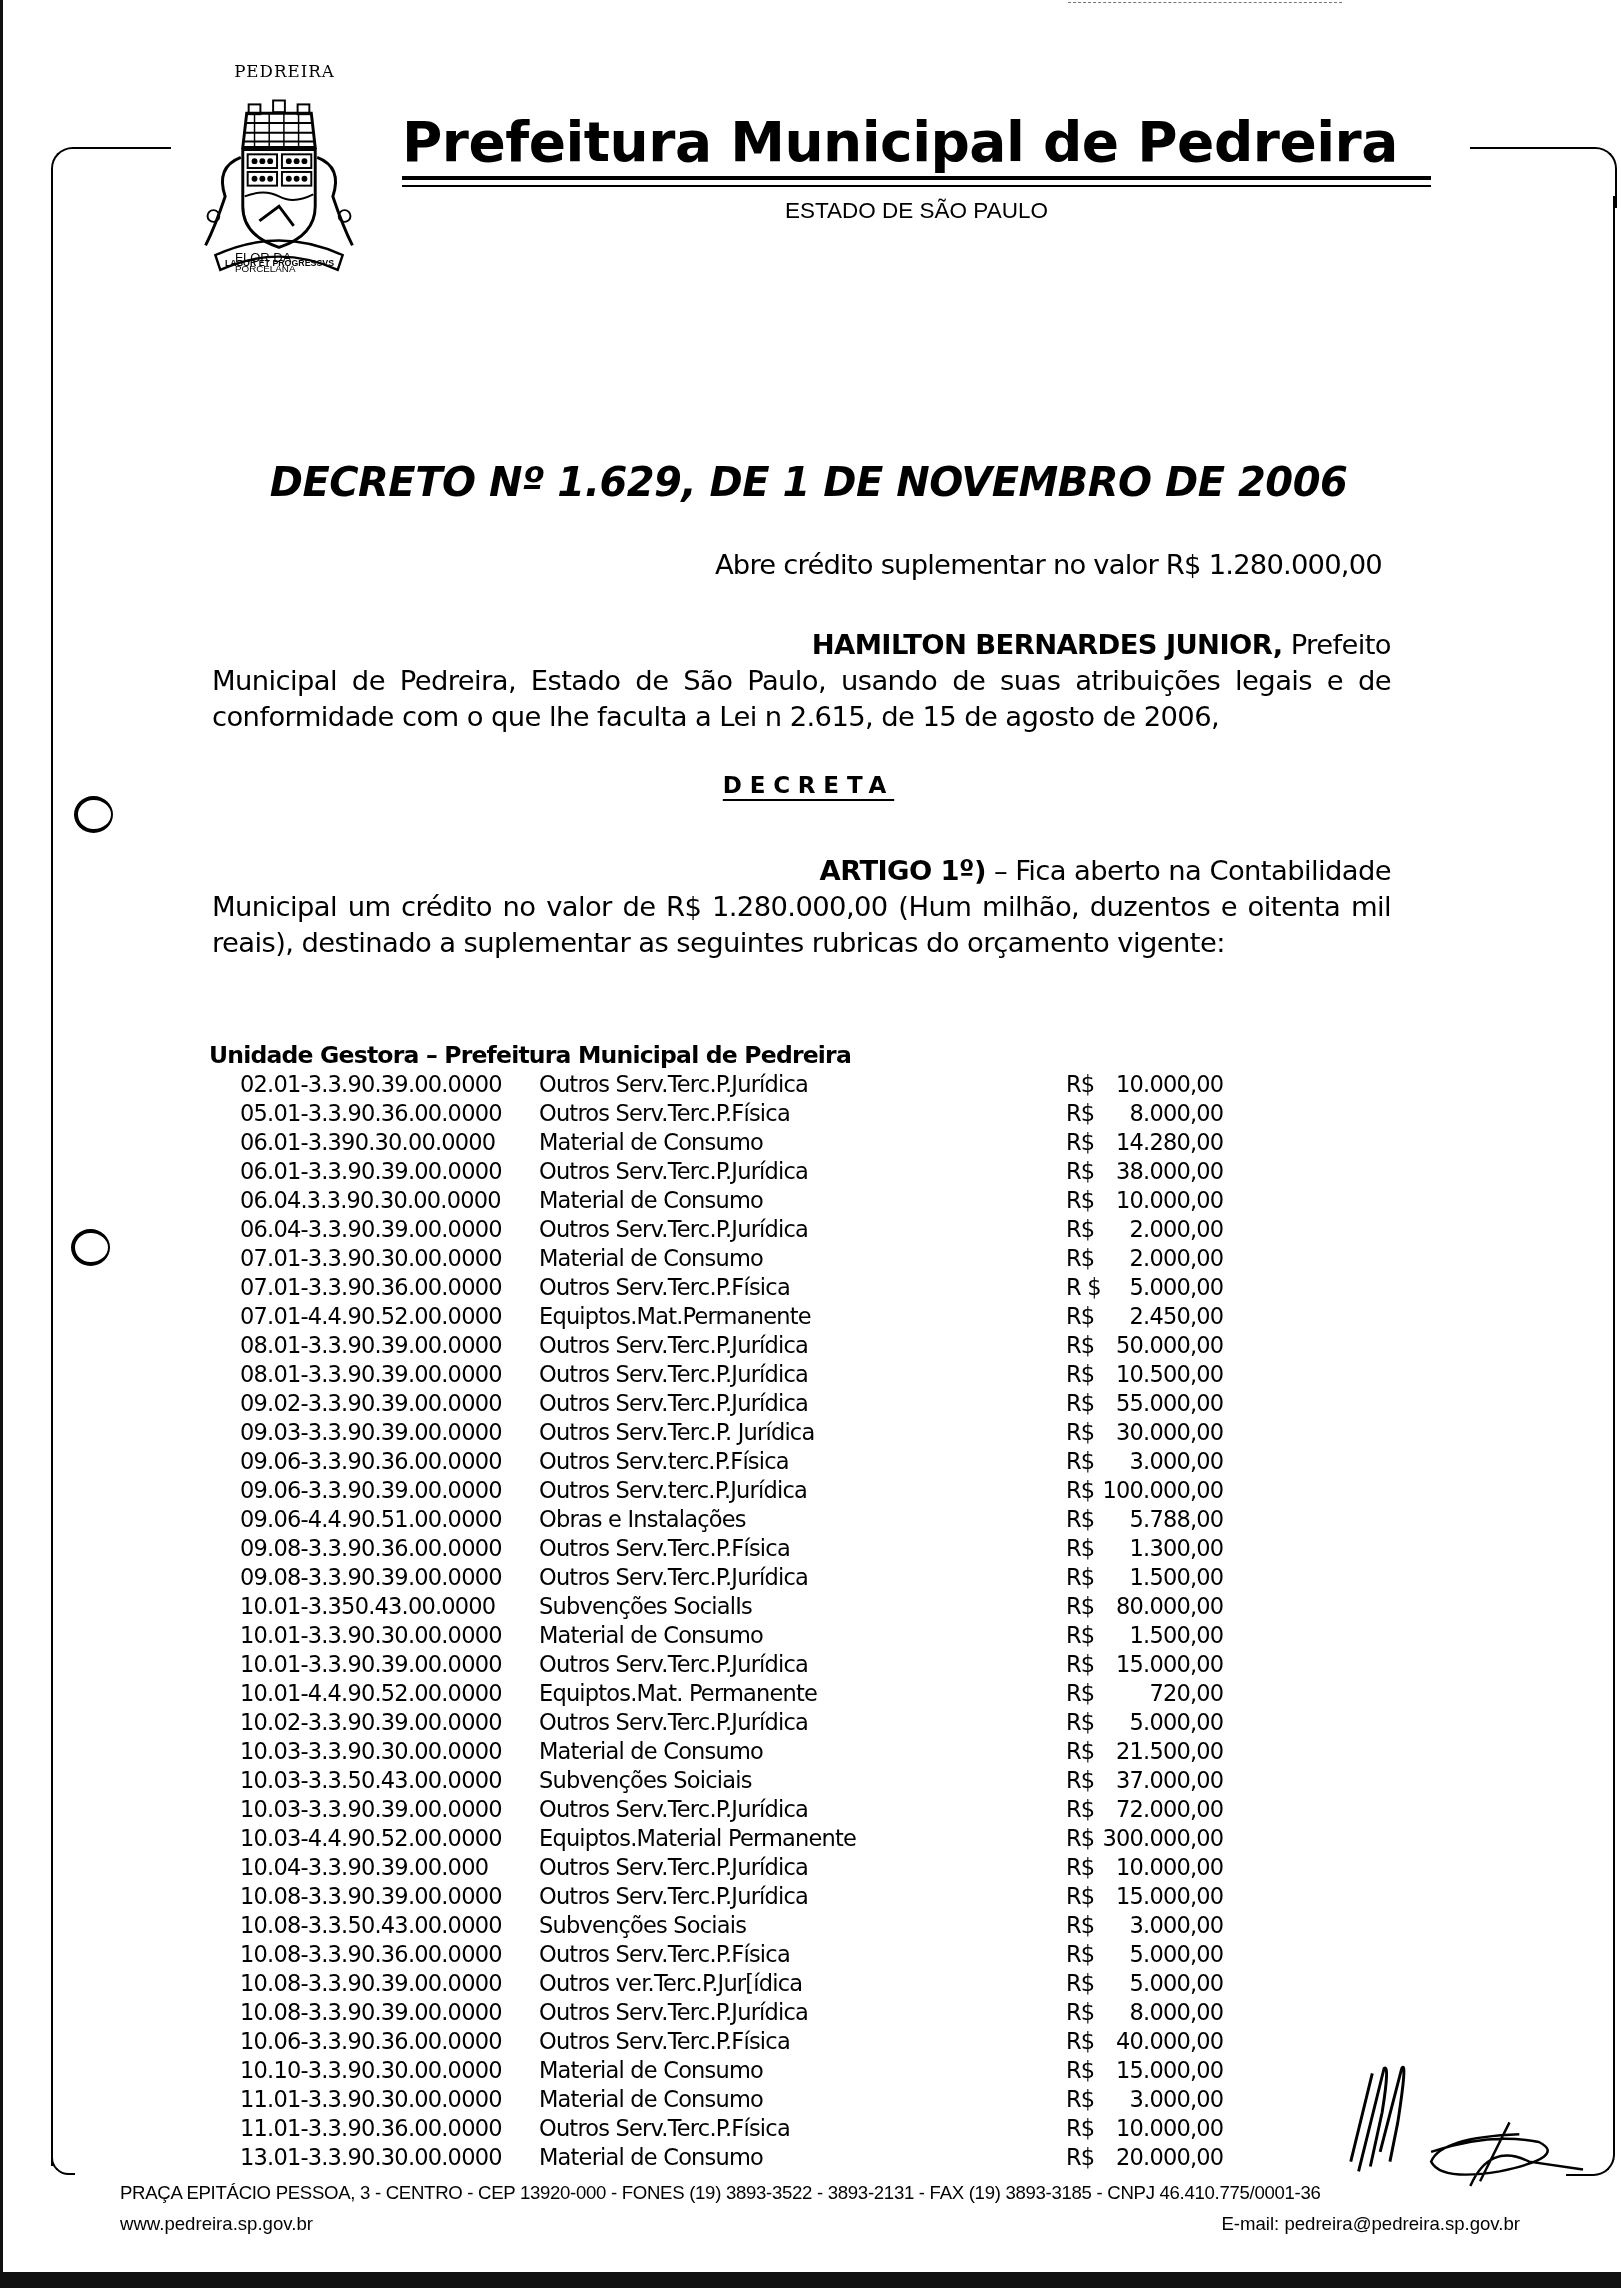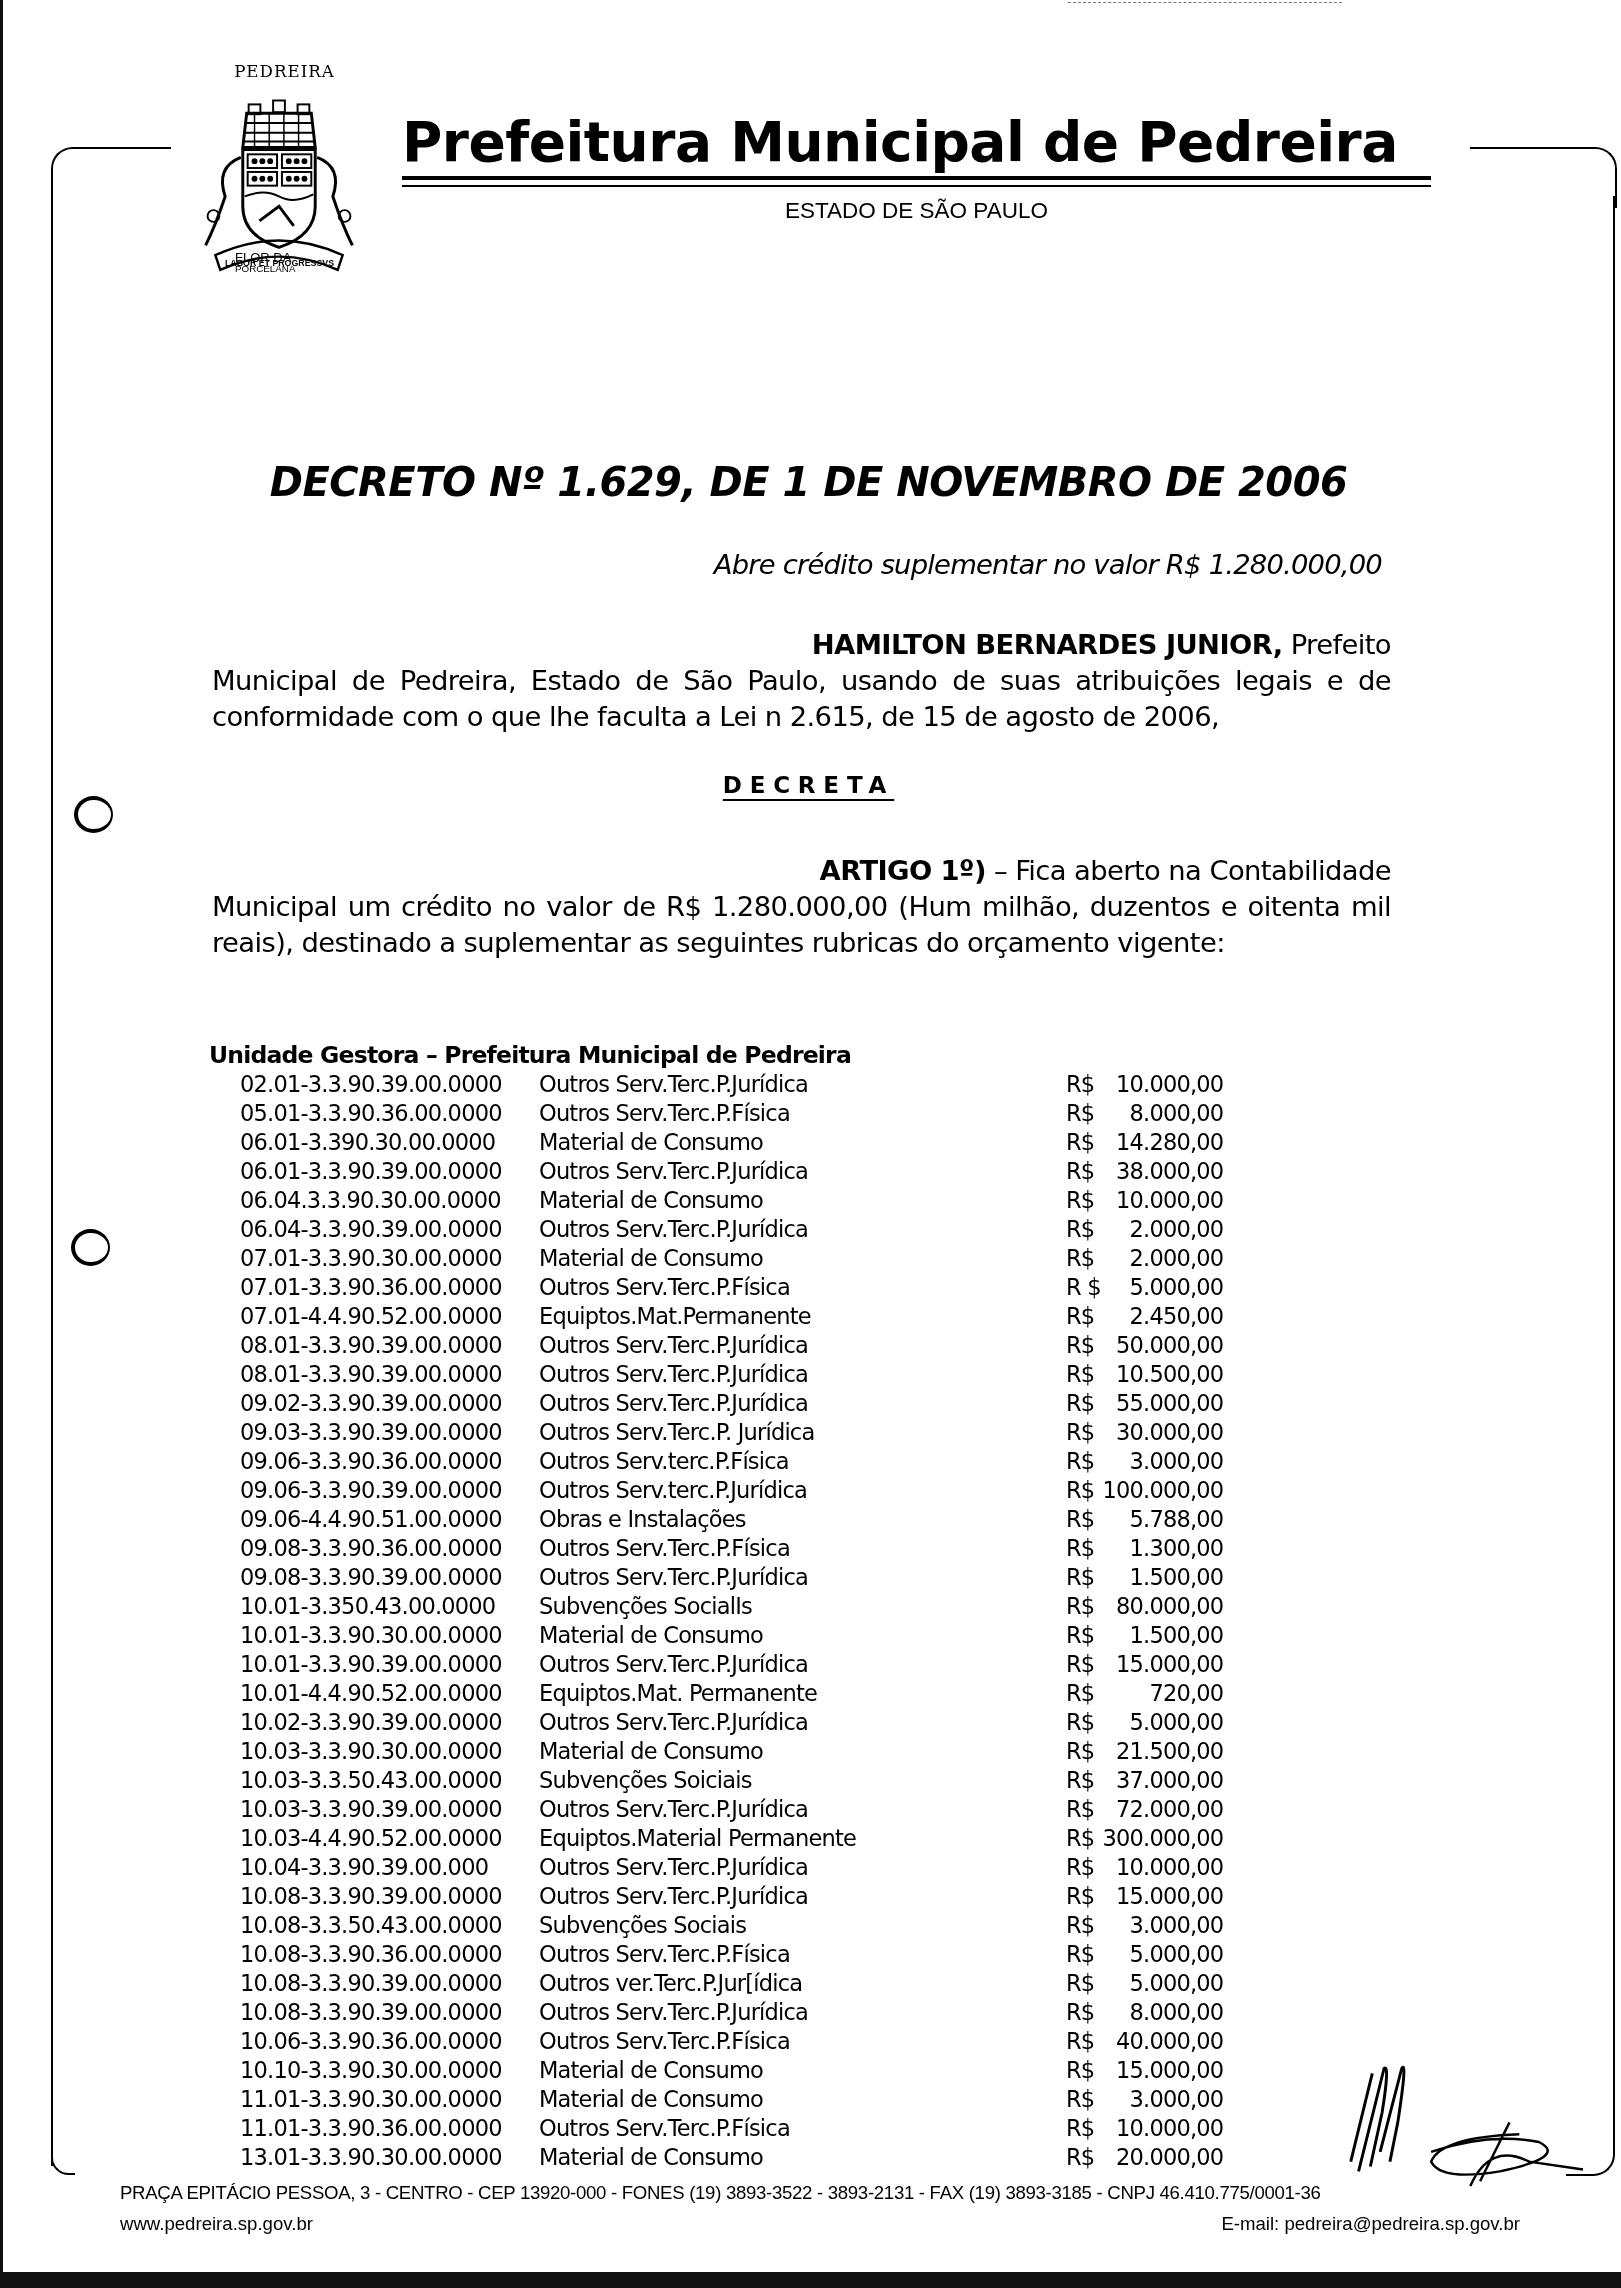--- a/index.html
+++ b/index.html
@@ -23,21 +23,21 @@
   .crest-motto { left:201px; top:218px; width:157px; font-size:8.8px; font-weight:bold; text-align:center; font-family:"Liberation Sans", sans-serif;margin-top:40px; }
   .crest-sub1 { left:235px; top:250px; width:88px; font-size:13px; text-align:left; font-family:"Liberation Sans", sans-serif; }
   .crest-sub2 { left:235px; top:263px; width:88px; font-size:9.8px; font-family:"Liberation Sans", sans-serif; }
   .org-title { left:402px; top:110px; font-family:"DejaVu Sans", sans-serif; font-weight:bold; font-size:55px; letter-spacing:-0.5px; white-space:nowrap; }
   .title-rule1 { left:402px; top:176px; width:1029px; height:3.9px; background:#000; }
   .title-rule2 { left:402px; top:185px; width:1029px; height:2px; background:#000; }
   .org-state { left:402px; top:198px; width:1029px; text-align:center; font-family:"Liberation Sans", sans-serif; font-size:22.5px; }
 
   
   .decree-title { left:196px; top:459px; width:1225px; text-align:center; font-weight:bold; font-size:40px; letter-spacing:-0.5px; white-space:nowrap;font-style:italic; }
-  .subtitle { left:490px; top:549px; width:892px; text-align:right; font-style:italic; font-size:27.4px; letter-spacing:-0.8px; white-space:nowrap; }
+  .subtitle { left:490px; top:549px; width:892px; text-align:right; font-size:27.4px; letter-spacing:-0.8px; white-space:nowrap; }
   .para { left:212px; width:1179px; font-size:27.4px; line-height:36px; letter-spacing:-0.6px; text-align:justify; }
   .para .lead { display:block; text-align:right; }
   .para .lead b { font-weight:bold; }
   .para-1 { top:627px; }
   .para-2 { top:853px; }
   .decreta { left:196px; top:772px; width:1225px; text-align:center; font-weight:bold; font-size:23px; letter-spacing:7.8px; text-decoration:underline; text-underline-offset:5.9px; }
   .punch { width:33px; height:29px; border:4.9px solid #000; border-radius:50%; border-right-width:2.9px; }
   .punch-1 { left:74px; top:796px; }
   .punch-2 { left:71px; top:1229px; }
 

